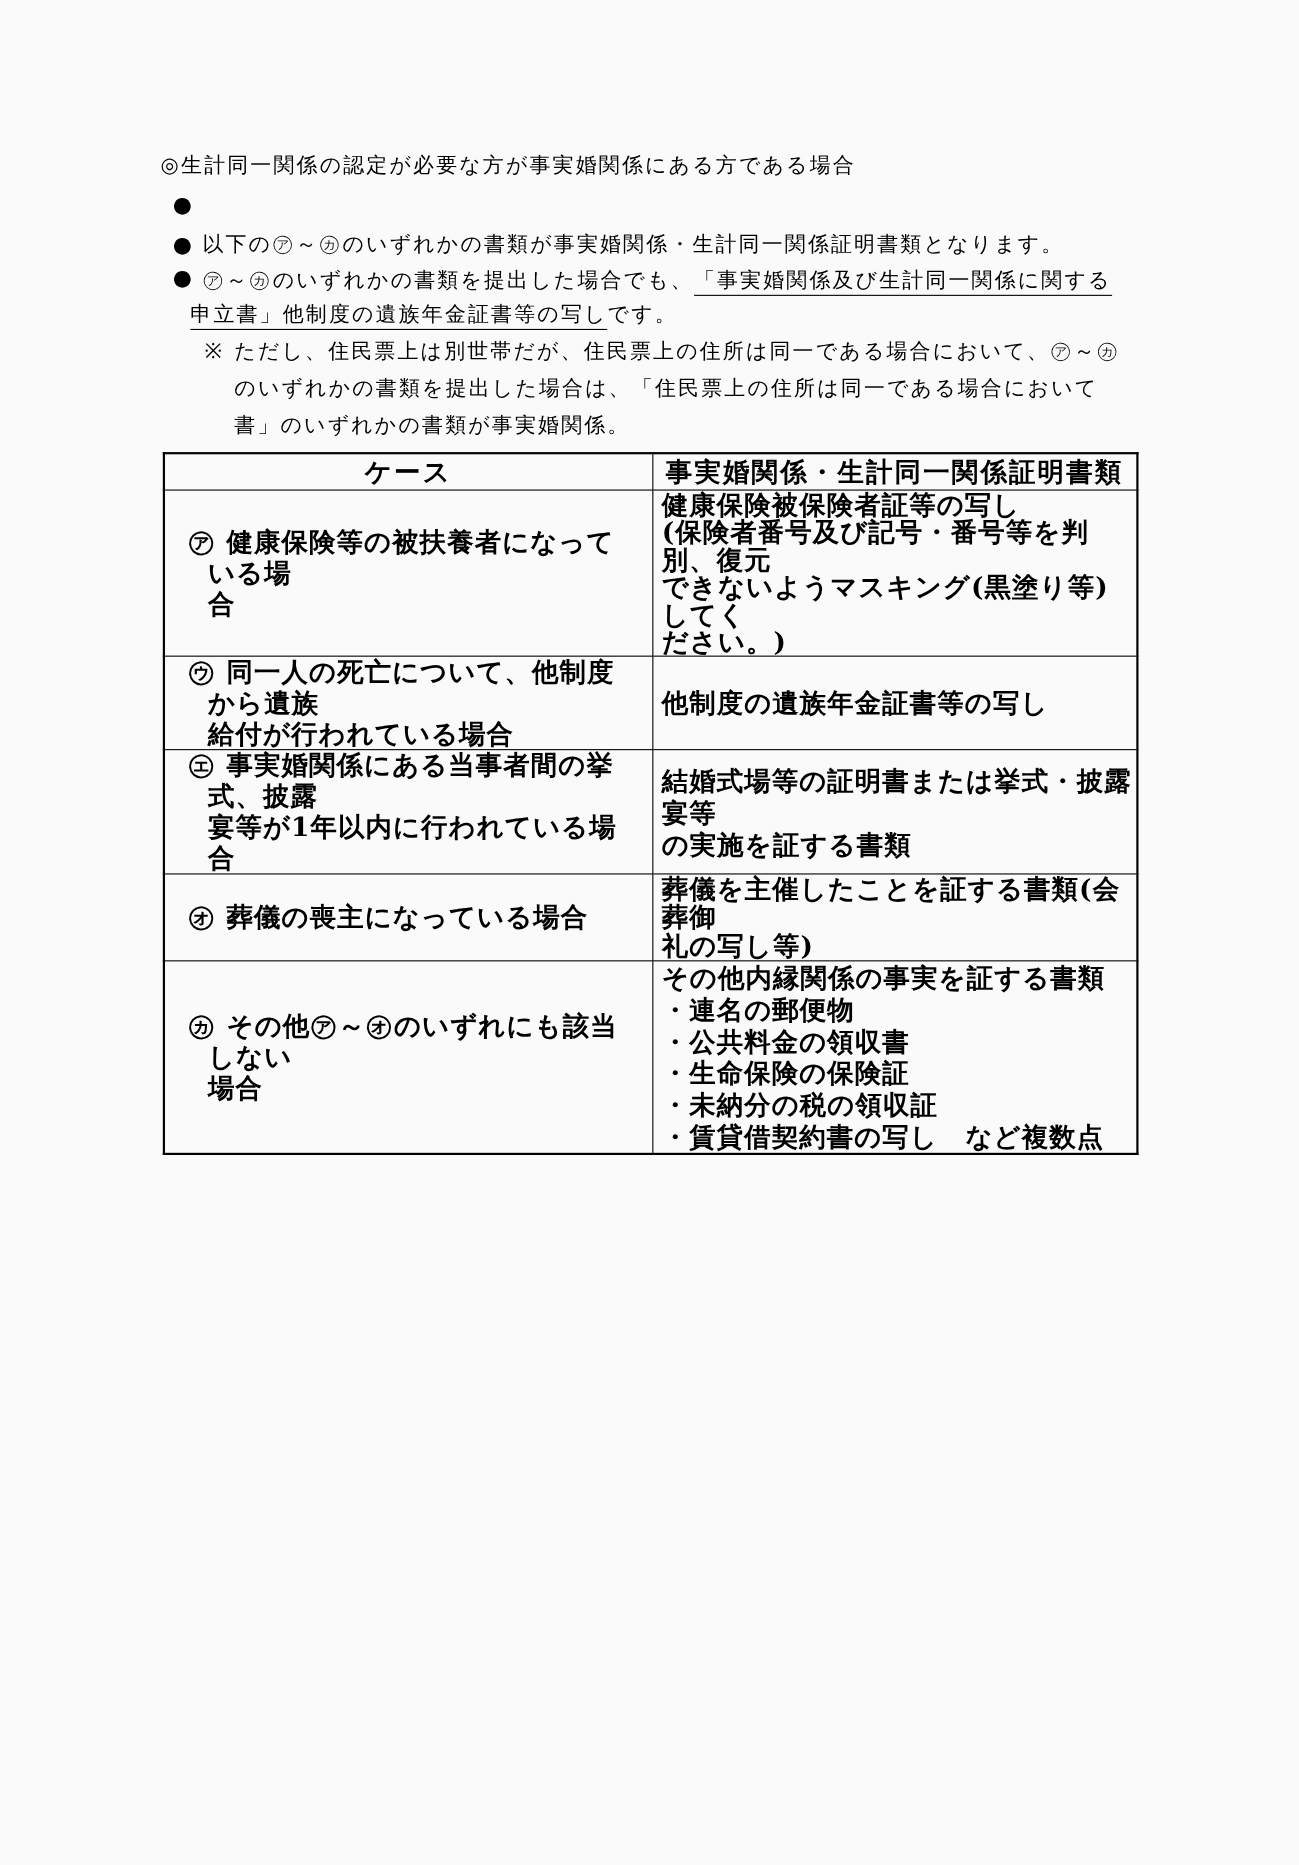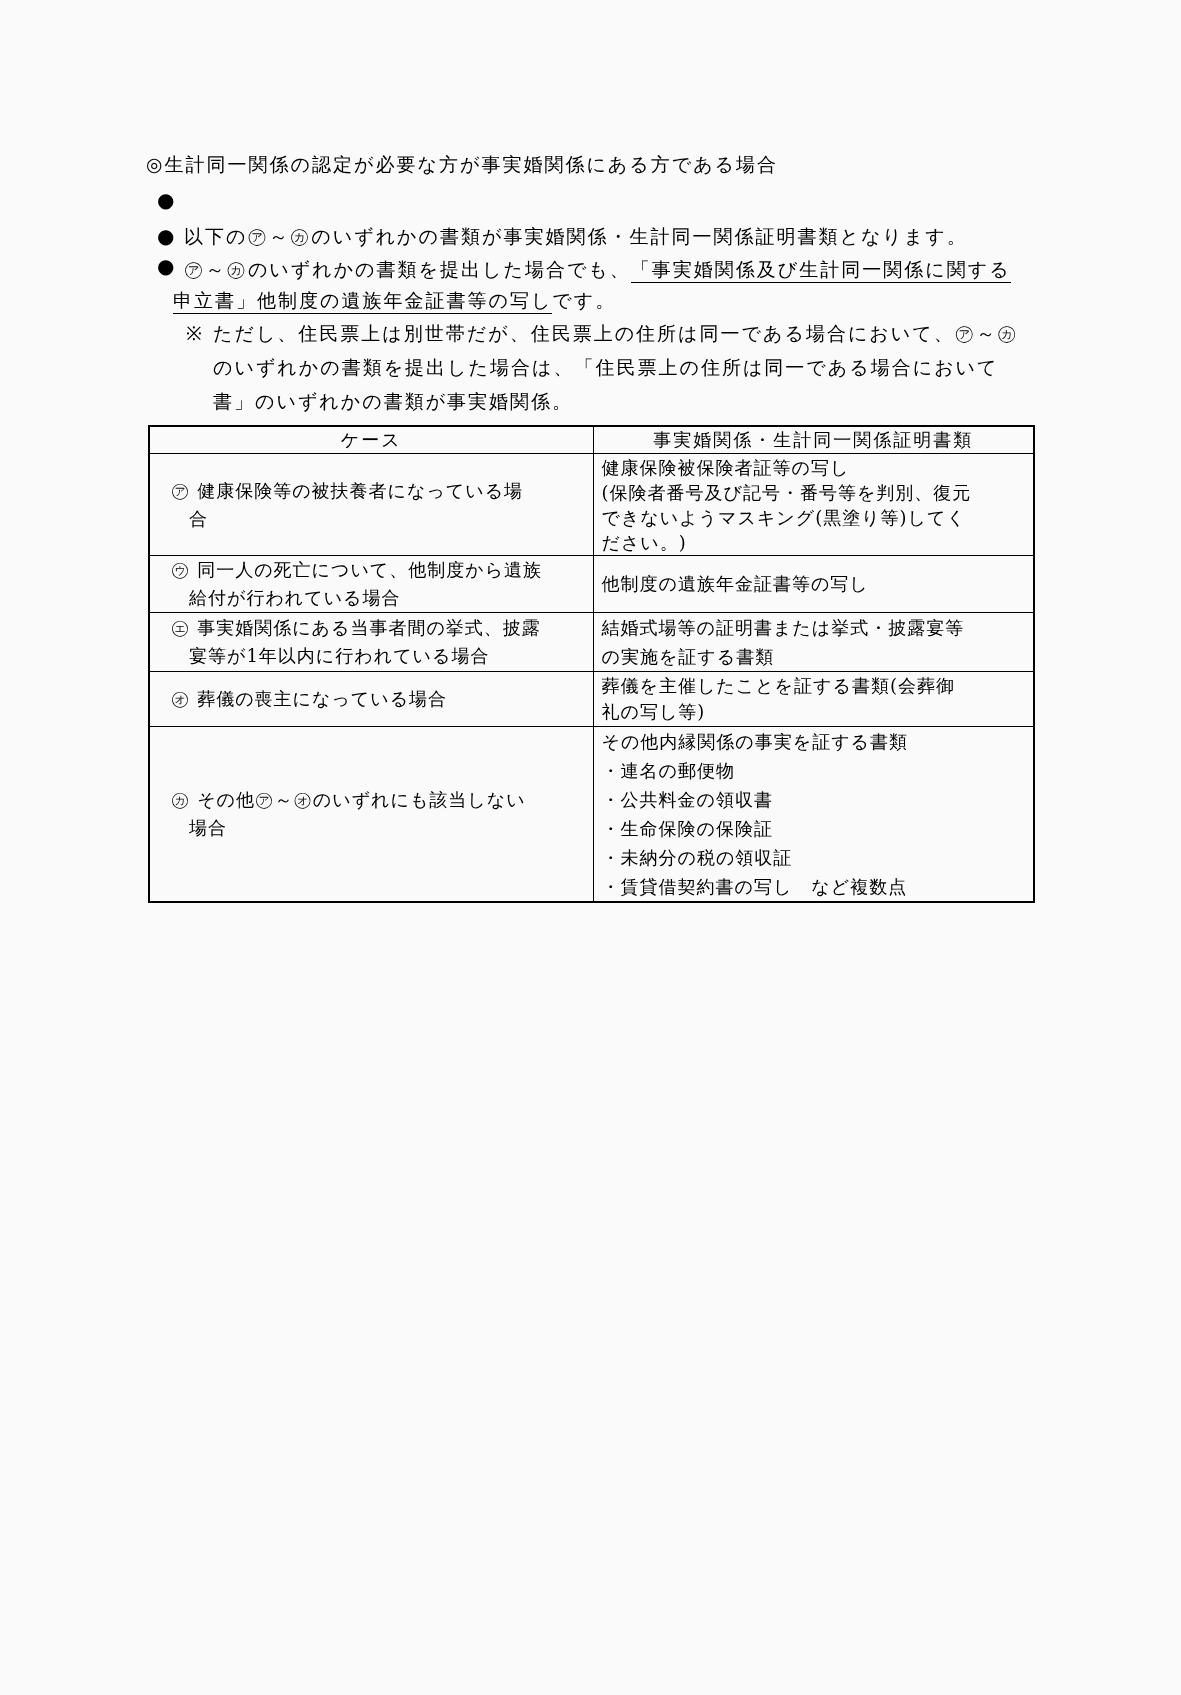--- a/index.html
+++ b/index.html
@@ -9,21 +9,21 @@
     height: 1695px;
     background: #fafafa;
     color: #000;
     font-family: "DejaVu Serif", "Liberation Serif", serif;
     font-size: 19px;
     overflow: hidden;
   }
   .content {
     position: absolute;
     left: 146px;
-    top: 146px;
+    top: 132px;
     width: 920px;
     letter-spacing: 2px;
   }
   .title-line {
     height: 36px;
     line-height: 36px;
     white-space: nowrap;
   }
   .bullet {
     position: relative;
@@ -72,22 +72,22 @@
     border-collapse: collapse;
     table-layout: fixed;
     width: 885px;
     margin-left: 2px;
     margin-top: 7px;
     border: 2px solid #000;
     letter-spacing: 1px;
   }
   .doc-table th, .doc-table td {
     border: 1.5px solid #000;
-    font-size: 18px;
-    font-weight: normal;
+    font-size: 24px;
+    font-weight: bold;
   }
   .doc-table th {
     height: 26px;
     text-align: center;
     padding: 0;
     letter-spacing: 2px;
   }
   .doc-table td {
     vertical-align: middle;
     padding: 0 6px;

